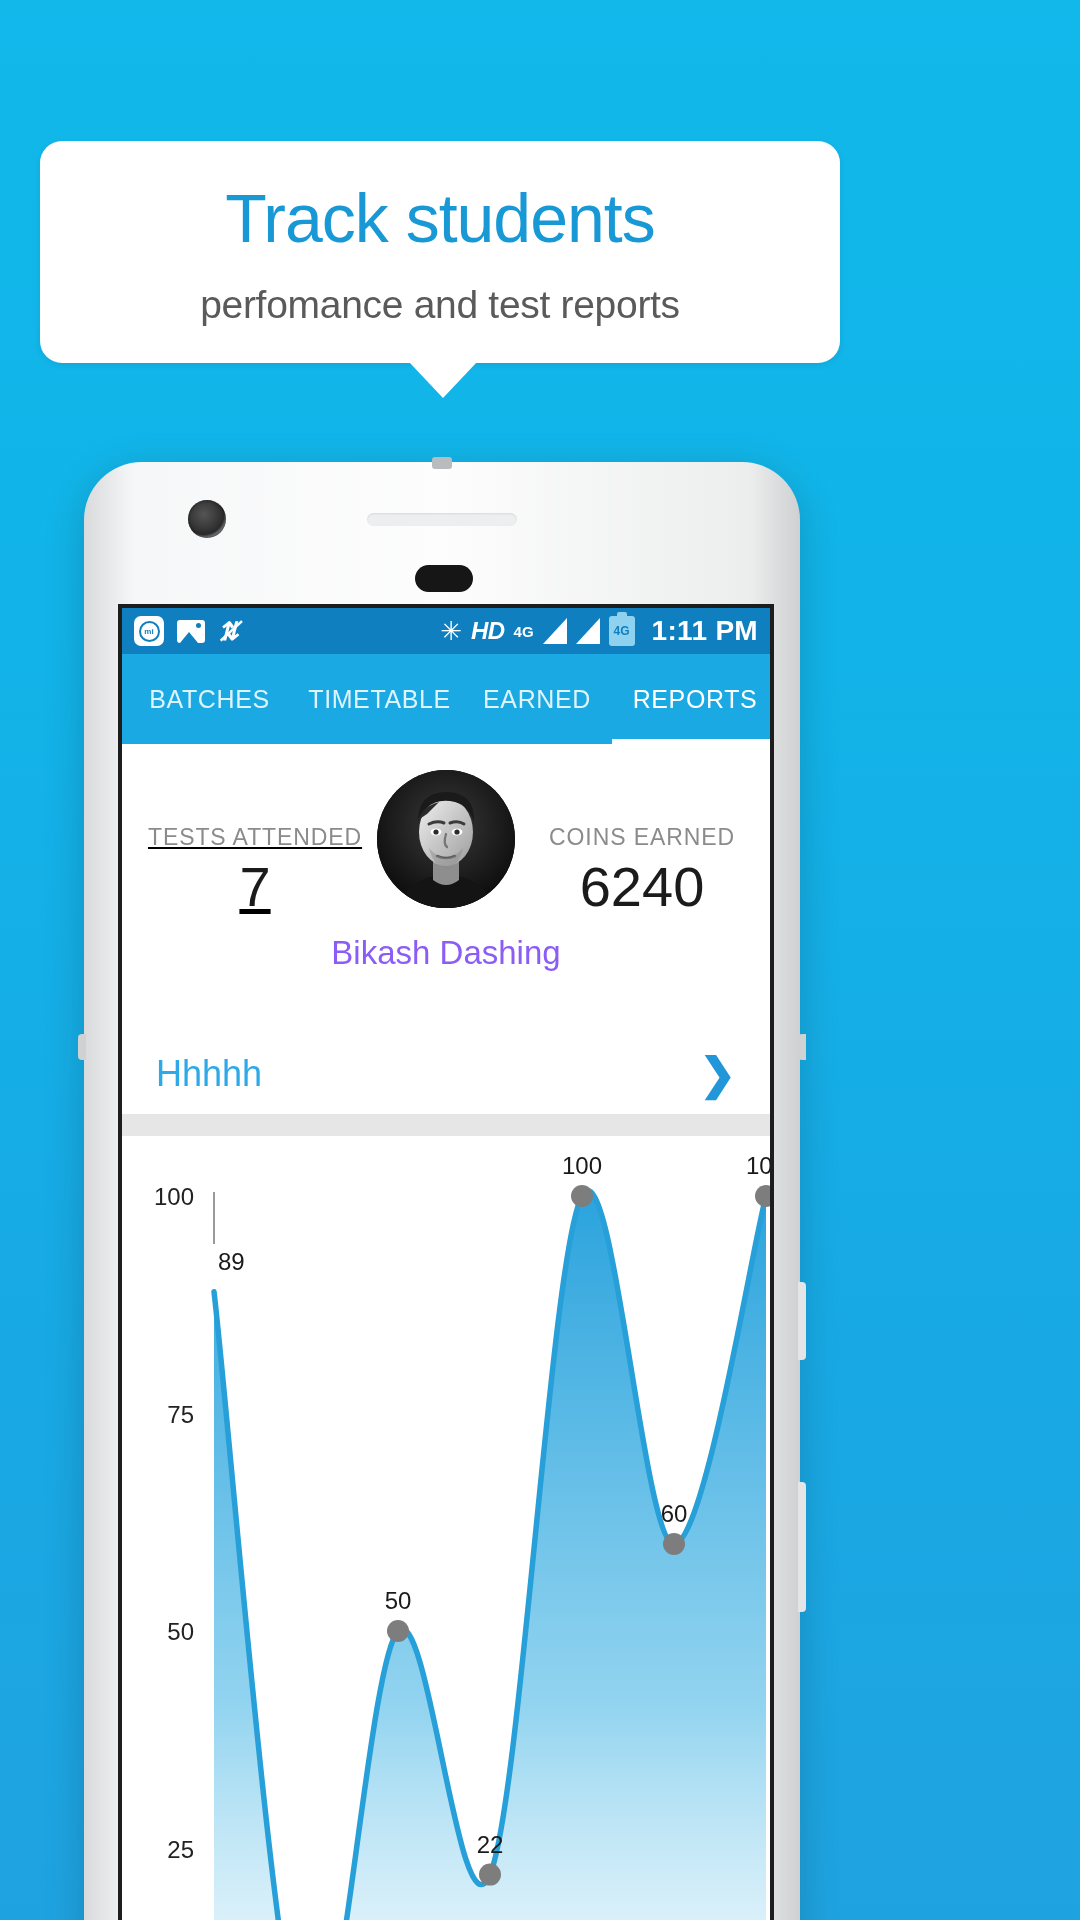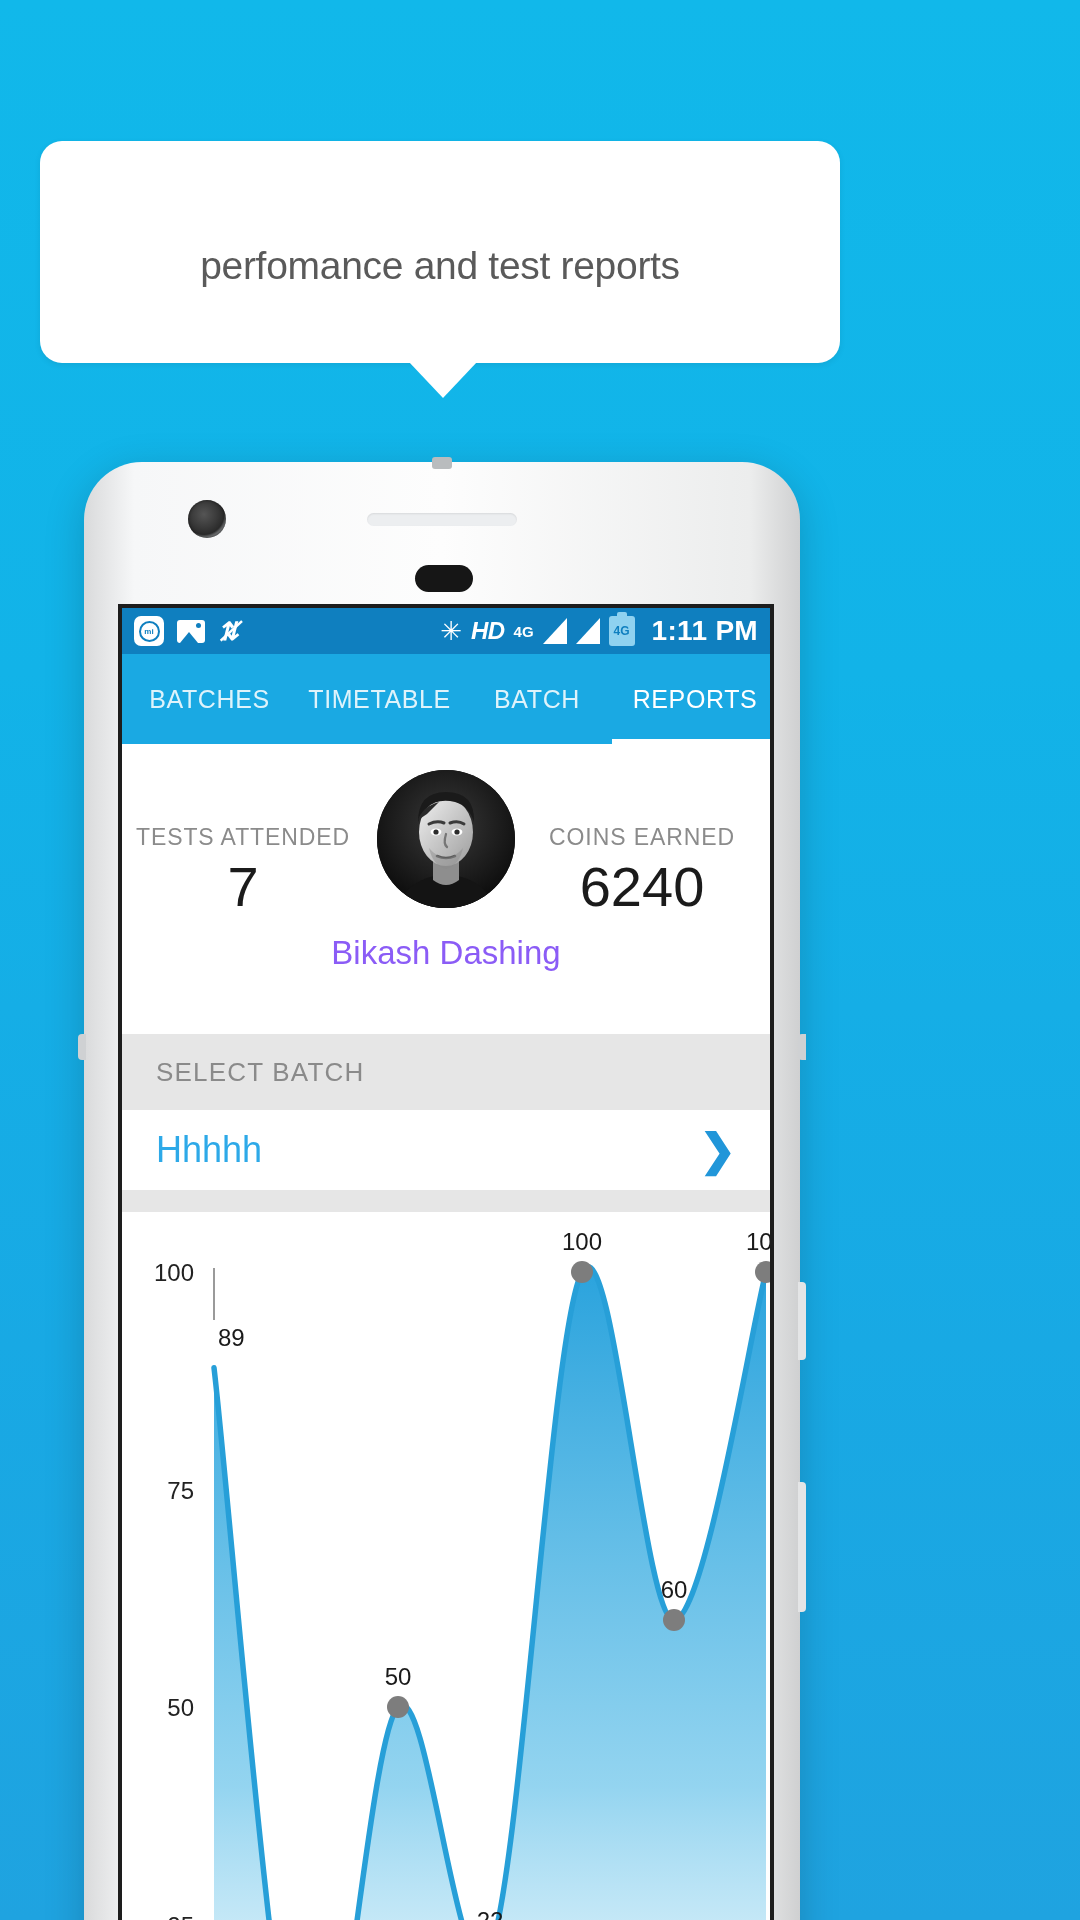--- a/index.html
+++ b/index.html
@@ -102,21 +102,21 @@
   #tab-reports{ width:166px; color:#ffffff; position:relative;}
   #tab-reports:after{content:"";position:absolute;left:0;right:0;bottom:0;height:5px;background:#fff;}
 
   
   #profile { background:#fff; height:290px; position:relative; }
   #avatar {
     position:absolute; left:50%; transform:translateX(-50%); top:26px;
     width:138px; height:138px; border-radius:50%; overflow:hidden; background:#0e0e0e;
   }
   #avatar svg{display:block;}
-  #stat-left { position:absolute; left:6px; top:80px; width:230px; text-align:center;}
+  #stat-left { position:absolute; left:18px; top:80px; width:230px; text-align:center;text-decoration:underline;}
   #stat-right { position:absolute; right:8px; top:80px; width:240px; text-align:center;}
   .stat-label{ color:#8b8b8b; font-size:23px; letter-spacing:0.9px;}
   .stat-value{ color:#1b1b1b; font-size:56px; font-weight:400; margin-top:8px; line-height:1;}
   #username{ position:absolute; left:0; right:0; top:190px; text-align:center; font-size:33px; color:#8b5cf6;}
 
   
   #select-batch-bar {
     background:#e6e6e6; height:76px; display:flex; align-items:center; padding-left:34px;
     color:#8a8a8a; font-size:26px; letter-spacing:1.2px;
   }
@@ -132,20 +132,21 @@
   #chart-wrap { position:relative; background:#fff; height:1000px; }
   #chart-svg{ display:block; }
   .ylabel{ font-size:24px; fill:#222; font-family:"Liberation Sans", sans-serif; }
   .dlabel{ font-size:24px; fill:#1a1a1a; font-family:"Liberation Sans", sans-serif; font-weight:400;}
   .dot{ fill:#7d7d7d; }
 </style>
 </head>
 <body>
 
 <div id="bubble">
+  <div id="bubble-title">Track students</div>
   <div id="bubble-sub">perfomance and test reports</div>
 </div>
 <div id="bubble-tail"></div>
 
 <div id="phone">
   <div id="phone-top-strip"></div>
   <div class="side-btn" id="btn1"></div>
   <div class="side-btn" id="btn2"></div>
   <div id="left-nub"></div>
   <div id="right-nub"></div>
@@ -171,21 +172,21 @@
       <span class="sig"></span>
       <span class="sig"></span>
       <span class="batt">4G</span>
       <span id="clock">1:11 PM</span>
     </div>
   </div>
 
   <div id="tabbar">
     <div class="tab" id="tab-batches">BATCHES</div>
     <div class="tab" id="tab-timetable">TIMETABLE</div>
-    <div class="tab" id="tab-chats">BATCH</div>
+    <div class="tab" id="tab-chats">EARNED</div>
     <div class="tab" id="tab-reports">REPORTS</div>
   </div>
 
   <div id="profile">
     <div id="avatar">
       <svg width="138" height="138" viewBox="0 0 138 138" aria-hidden="true">
         <defs>
           <radialGradient id="bg" cx="50%" cy="40%" r="70%">
             <stop offset="0%" stop-color="#3a3a3a"></stop>
               <stop offset="100%" stop-color="#050505"></stop>
@@ -228,21 +229,20 @@
     </div>
 
     <div id="stat-right">
       <div class="stat-label">COINS EARNED</div>
       <div class="stat-value">6240</div>
     </div>
 
     <div id="username">Bikash Dashing</div>
   </div>
 
-  <div id="select-batch-bar">SELECT BATCH</div>
 
   <div id="batch-row">
     <span id="batch-name">Hhhhh</span>
     <span id="batch-chevron">❯</span>
   </div>
 
   <div id="divider-bar"></div>
 
   <div id="chart-wrap">
     <svg id="chart-svg" width="656" height="1000" viewBox="0 0 656 1000">

